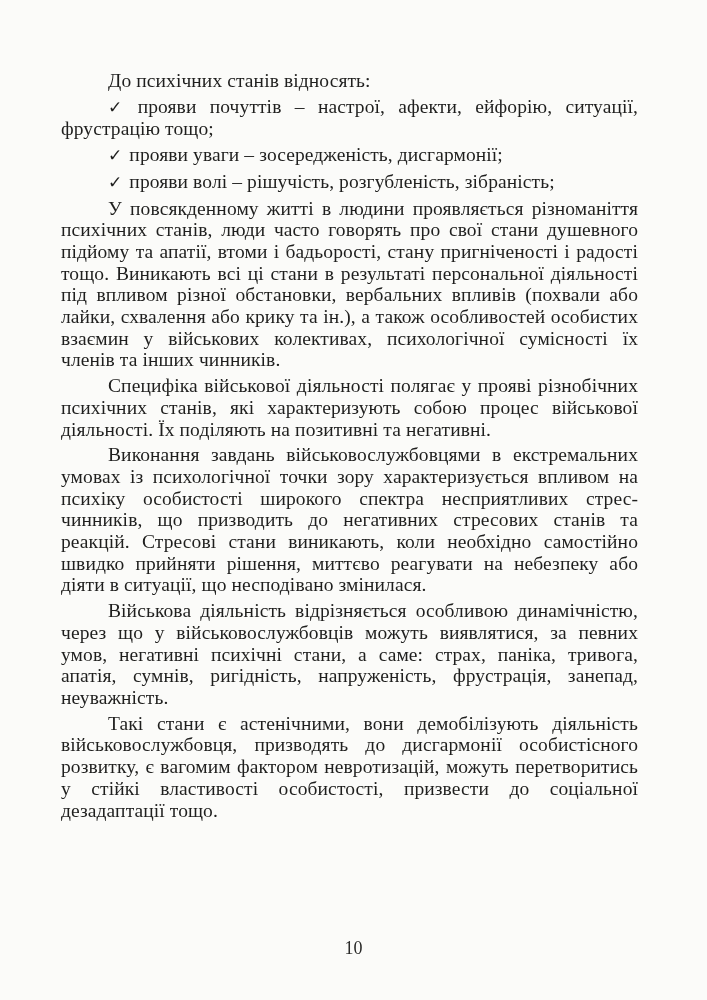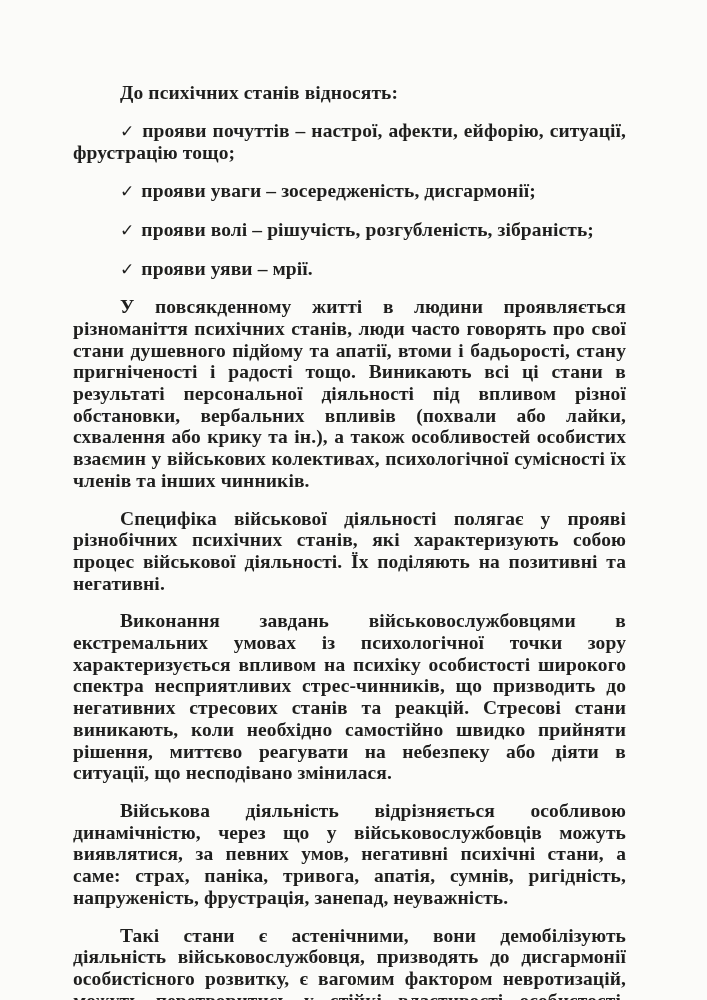--- a/index.html
+++ b/index.html
@@ -23,23 +23,22 @@
     position: absolute;
     left: 57px;
     top: 66px;
     width: 585px;
     font-size: 19.5px;
     line-height: 21.7px;
     text-align: justify;
     letter-spacing: 0.1px;
   }
   .para {
-    margin: 16px;
+    margin: 4px;
     text-indent: 47px;
-    font-weight: bold;
   }
   .check {
     font-family: "DejaVu Sans", sans-serif;
     font-size: 17px;
     padding-right: 7px;
   }
   .page-number {
     position: absolute;
     top: 938px;
     left: 0;
@@ -57,23 +56,23 @@
 
     <p class="para">До психічних станів відносять:</p>
 
     <p class="para"><span class="check">✓</span><span>прояви почуттів – настрої, афекти, ейфорію, ситуації, фрустрацію тощо;</span></p>
 
     <p class="para"><span class="check">✓</span><span>прояви уваги – зосередженість, дисгармонії;</span></p>
 
     <p class="para"><span class="check">✓</span><span>прояви волі – рішучість, розгубленість, зібраність;</span></p>
 
 
-    <p class="para"><span class="check">✓</span><span>прояви уяви – мрії.</span></p>
 
     <p class="para">У повсякденному житті в людини проявляється різноманіття психічних станів, люди часто говорять про свої стани душевного підйому та апатії, втоми і бадьорості, стану пригніченості і радості тощо. Виникають всі ці стани в результаті персональної діяльності під впливом різної обстановки, вербальних впливів (похвали або лайки, схвалення або крику та ін.), а також особливостей особистих взаємин у військових колективах, психологічної сумісності їх членів та інших чинників.</p>
     <p class="para">Специфіка військової діяльності полягає у прояві різнобічних психічних станів, які характеризують собою процес військової діяльності. Їх поділяють на позитивні та негативні.</p>
     <p class="para">Виконання завдань військовослужбовцями в екстремальних умовах із психологічної точки зору характеризується впливом на психіку особистості широкого спектра несприятливих стрес-чинників, що призводить до негативних стресових станів та реакцій. Стресові стани виникають, коли необхідно самостійно швидко прийняти рішення, миттєво реагувати на небезпеку або діяти в ситуації, що несподівано змінилася.</p>
     <p class="para">Військова діяльність відрізняється особливою динамічністю, через що у військовослужбовців можуть виявлятися, за певних умов, негативні психічні стани, а саме: страх, паніка, тривога, апатія, сумнів, ригідність, напруженість, фрустрація, занепад, неуважність.</p>
     <p class="para">Такі стани є астенічними, вони демобілізують діяльність військовослужбовця, призводять до дисгармонії особистісного розвитку, є вагомим фактором невротизацій, можуть перетворитись у стійкі властивості особистості, призвести до соціальної дезадаптації тощо.</p>
 
   </div>
 
+  <div class="page-number">10</div>
 </div>
 
 </body></html>

